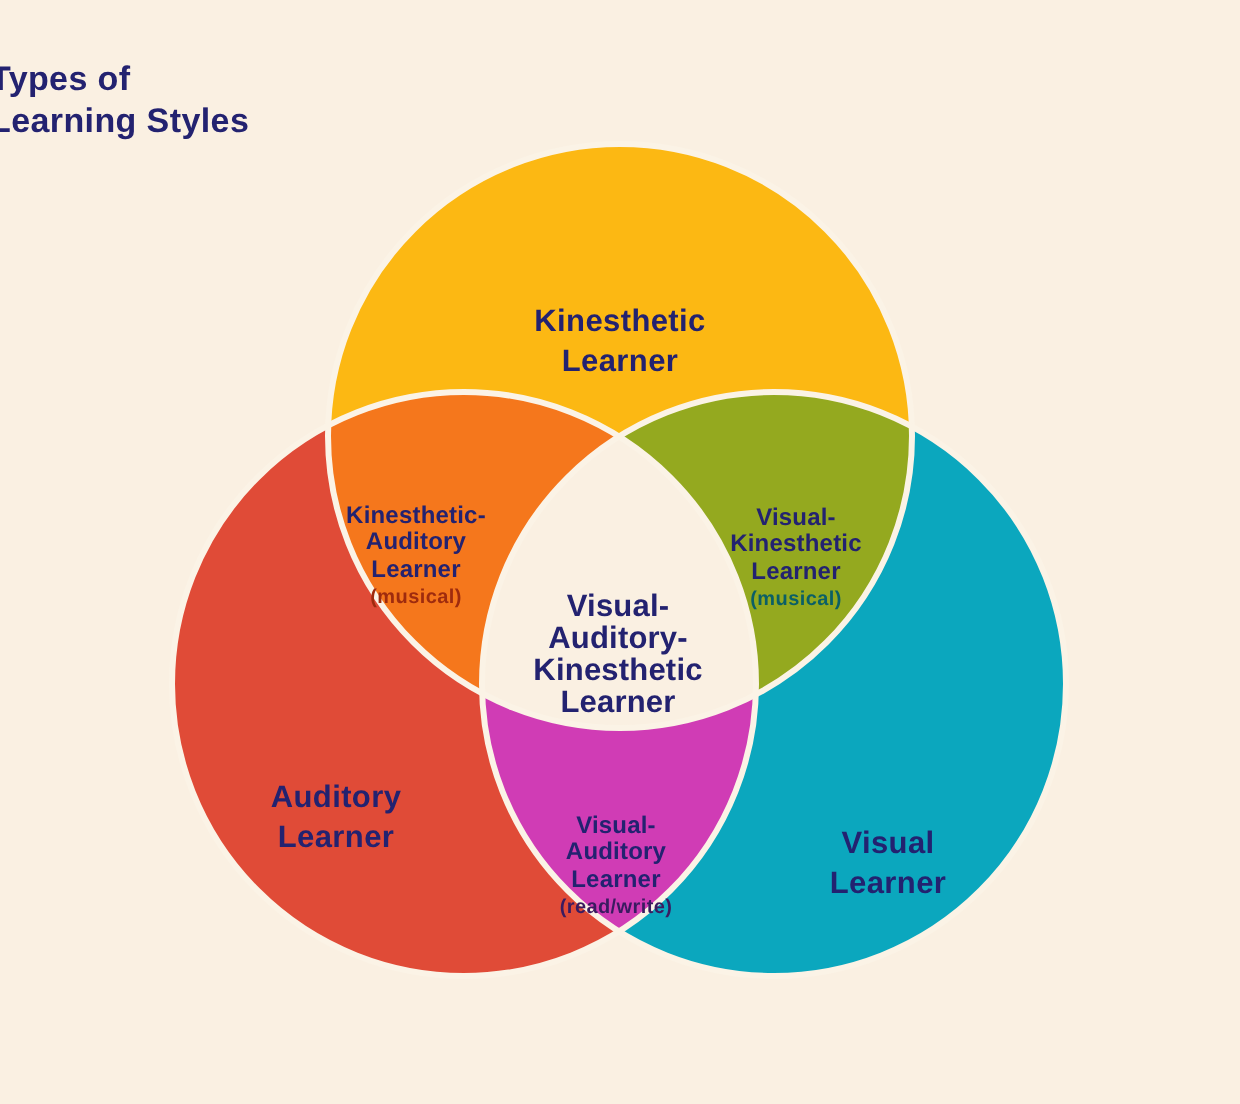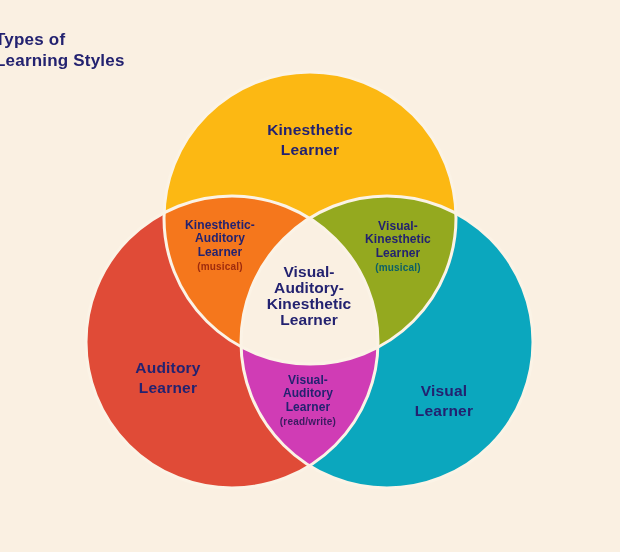--- a/index.html
+++ b/index.html
@@ -32,20 +32,21 @@
     white-space: pre-line;
     color: var(--text);
   }
   .lbl {
     position: absolute;
     transform: translate(-50%, -50%);
     text-align: center;
     font-weight: 700;
     white-space: pre-line;
     color: var(--text);
+    margin-top: 32px;
   }
   .lbl-big { font-size: 15.5px; line-height: 19.5px; letter-spacing: 0.2px; }
   .lbl-mid { font-size: 15.5px; line-height: 16px; letter-spacing: 0.1px; }
   .lbl-sm  { font-size: 12px;   line-height: 13.5px; letter-spacing: 0.1px; }
   .note {
     display: block;
     font-size: 10px;
     line-height: 12px;
     margin-top: 2px;
     letter-spacing: 0.2px;
@@ -102,21 +103,21 @@
 
   <div class="lbl lbl-big" style="left:310px; top:139px;">Kinesthetic
 Learner</div>
 
   <div class="lbl lbl-big" style="left:168px; top:377px;">Auditory
 Learner</div>
 
   <div class="lbl lbl-big" style="left:444px; top:400px;">Visual
 Learner</div>
 
-  <div class="lbl lbl-sm" style="left:220px; top:246px;">
+  <div class="lbl lbl-sm" style="left:208px; top:246px;">
     <span>Kinesthetic-
 Auditory
 Learner</span>
     <span class="note note-musical">(musical)</span>
   </div>
 
   <div class="lbl lbl-sm" style="left:398px; top:247px;">
     <span>Visual-
 Kinesthetic
 Learner</span>

